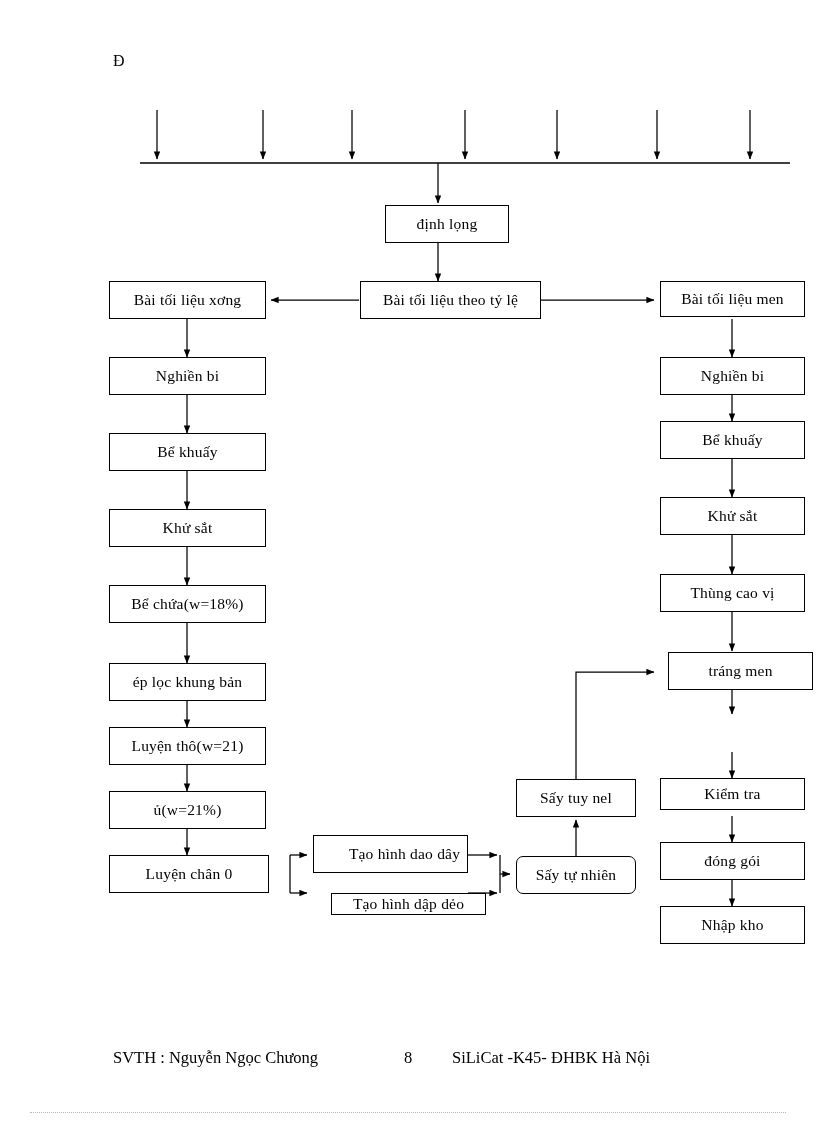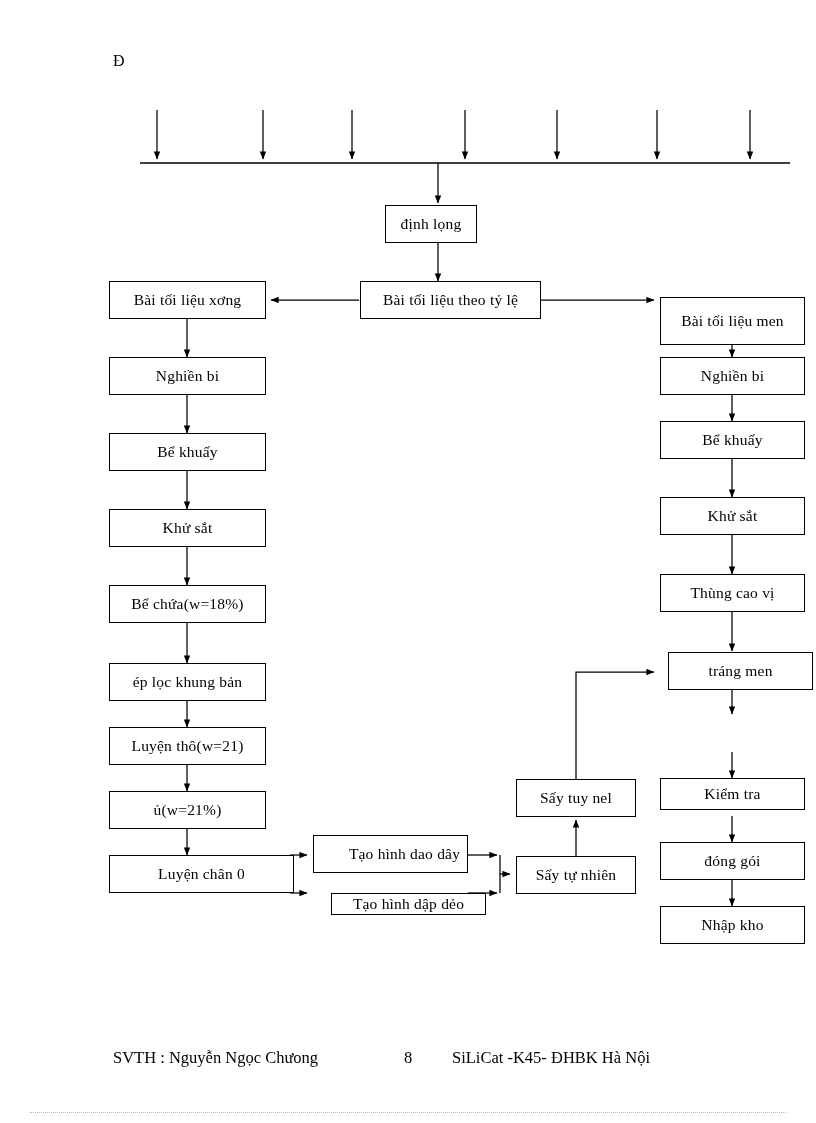--- a/index.html
+++ b/index.html
@@ -108,49 +108,49 @@
       <line x1="732" y1="459" x2="732" y2="497" marker-end="url(#ah)"></line>
       <line x1="732" y1="535" x2="732" y2="574" marker-end="url(#ah)"></line>
       <line x1="732" y1="612" x2="732" y2="651" marker-end="url(#ah)"></line>
       <line x1="732" y1="690" x2="732" y2="714" marker-end="url(#ah)"></line>
       <line x1="732" y1="752" x2="732" y2="778" marker-end="url(#ah)"></line>
       <line x1="732" y1="816" x2="732" y2="842" marker-end="url(#ah)"></line>
       <line x1="732" y1="880" x2="732" y2="906" marker-end="url(#ah)"></line>
     </g>
   </svg>
 
-  <div class="node" style="left:385px;top:205px;width:92px;height:38px;">định lọng</div>
+  <div class="node" style="left:385px;top:205px;width:124px;height:38px;">định lọng</div>
 
   <div class="node" style="left:109px;top:281px;width:157px;height:38px;">Bài tối liệu xơng</div>
 
   <div class="node" style="left:360px;top:281px;width:181px;height:38px;">Bài tối liệu theo tỷ lệ</div>
 
-  <div class="node" style="left:660px;top:281px;width:145px;height:48px;margin-top:16px;">Bài tối liệu men</div>
+  <div class="node" style="left:660px;top:281px;width:145px;height:36px;">Bài tối liệu men</div>
 
   <div class="node" style="left:109px;top:357px;width:157px;height:38px;">Nghiền bi</div>
 
   <div class="node" style="left:109px;top:433px;width:157px;height:38px;">Bể khuấy</div>
 
   <div class="node" style="left:109px;top:509px;width:157px;height:38px;">Khử sắt</div>
 
   <div class="node" style="left:109px;top:585px;width:157px;height:38px;">Bể chứa(w=18%)</div>
 
   <div class="node" style="left:109px;top:663px;width:157px;height:38px;">ép lọc khung bản</div>
 
   <div class="node" style="left:109px;top:727px;width:157px;height:38px;">Luyện thô(w=21)</div>
 
   <div class="node" style="left:109px;top:791px;width:157px;height:38px;">ủ(w=21%)</div>
 
-  <div class="node" style="left:109px;top:855px;width:185px;height:38px;">Luyện chân 0</div>
+  <div class="node" style="left:109px;top:855px;width:160px;height:38px;">Luyện chân 0</div>
 
   <div class="node" style="left:313px;top:835px;width:155px;height:38px;padding-left:28px;">Tạo hình dao dây</div>
 
   <div class="node" style="left:331px;top:893px;width:155px;height:22px;">Tạo hình dập dẻo</div>
 
-  <div class="node" style="left:516px;top:856px;width:120px;height:38px;">Sấy tự nhiên</div>
+  <div class="node" style="left:516px;top:856px;width:120px;height:38px;border-radius:7px;">Sấy tự nhiên</div>
 
   <div class="node" style="left:516px;top:779px;width:120px;height:38px;">Sấy tuy nel</div>
 
   <div class="node" style="left:660px;top:357px;width:145px;height:38px;">Nghiền bi</div>
 
   <div class="node" style="left:660px;top:421px;width:145px;height:38px;">Bể khuấy</div>
 
   <div class="node" style="left:660px;top:497px;width:145px;height:38px;">Khử sắt</div>
 
   <div class="node" style="left:660px;top:574px;width:145px;height:38px;">Thùng cao vị</div>

